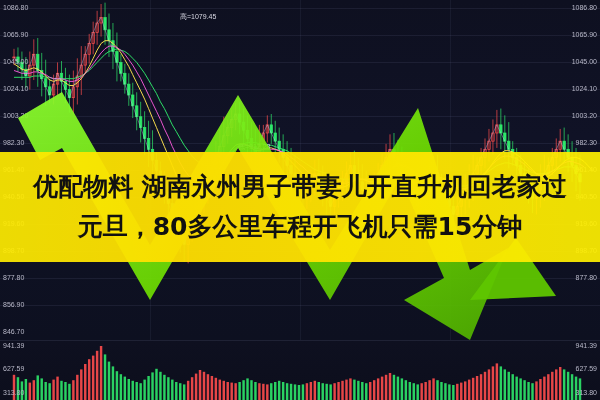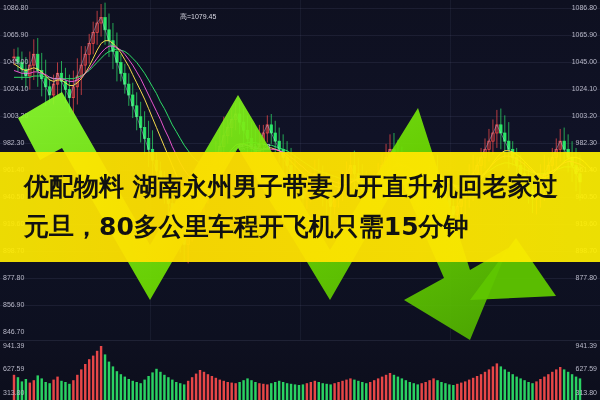--- a/index.html
+++ b/index.html
@@ -45,21 +45,21 @@
   .title-band{
     position:absolute;left:0;top:152px;width:600px;height:110px;
     background:linear-gradient(90deg, rgba(255,236,0,0.92) 0%, rgba(255,222,0,0.95) 30%, rgba(255,230,0,0.95) 70%, rgba(255,240,0,0.92) 100%);
     display:flex;align-items:center;justify-content:center;
   }
   .title-text{
     color:#111111;
     font-size:25px;
     font-weight:bold;
     line-height:40px;
-    text-align:left;
+    text-align:center;
     padding:0 24px;
     font-family:"DejaVu Sans","Liberation Sans",sans-serif;
     letter-spacing:0px;
   }
   .ann{
     position:absolute;color:#d9d9e4;font-size:7px;white-space:nowrap;
   }
 </style>
 </head>
 <body>

